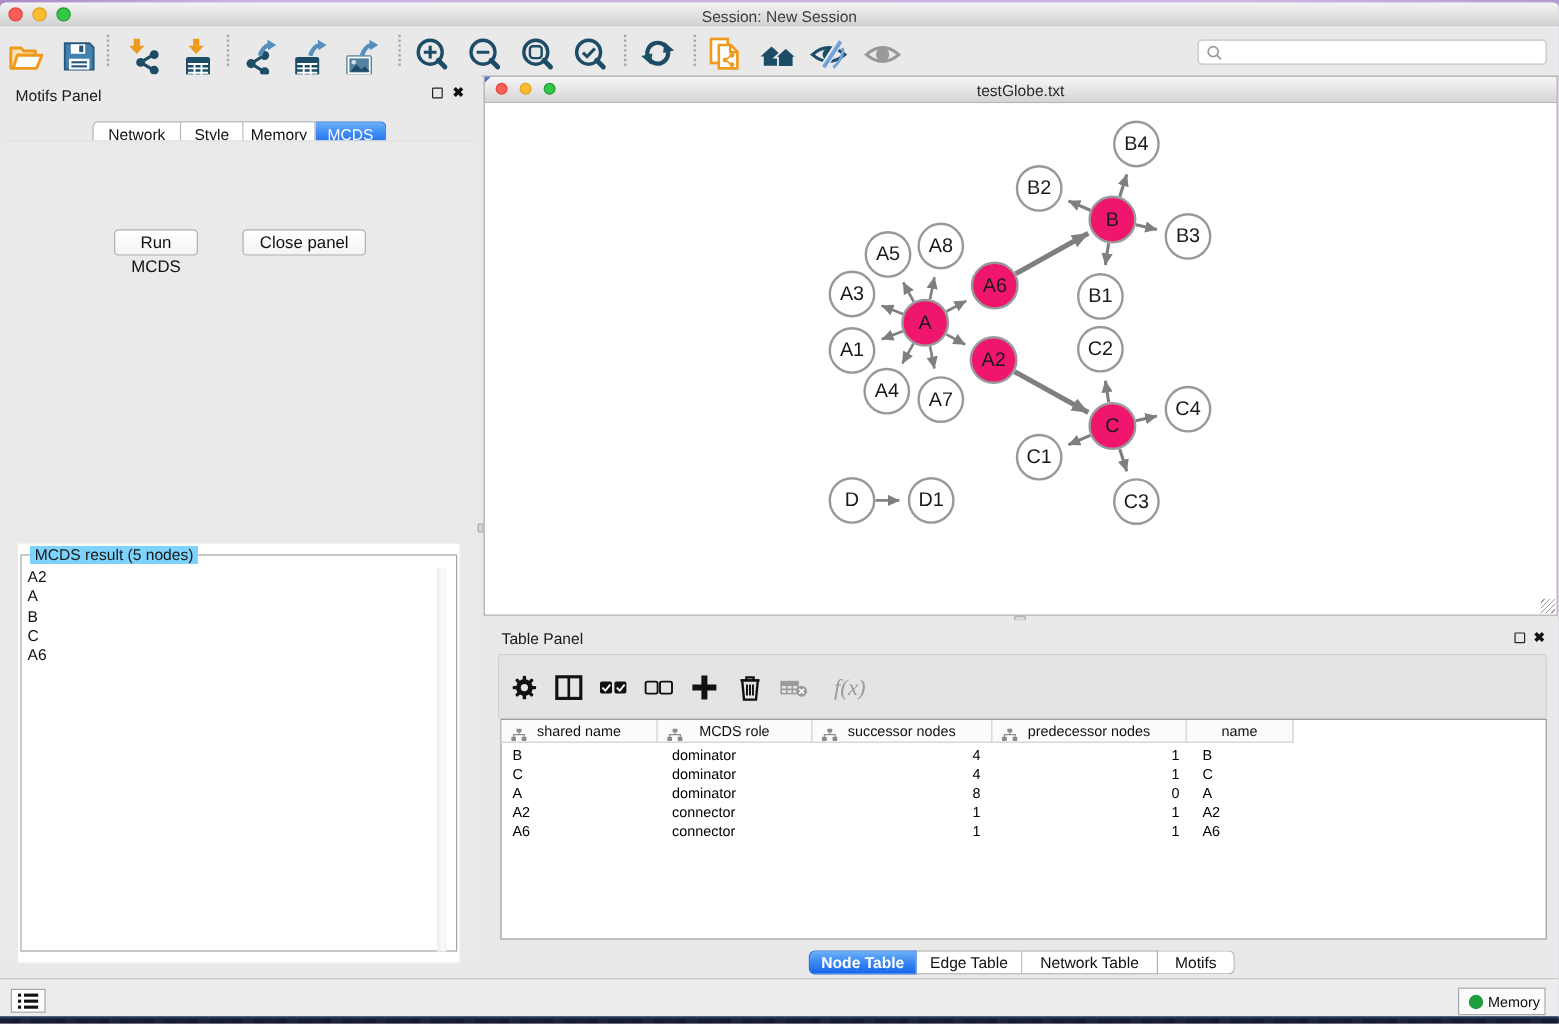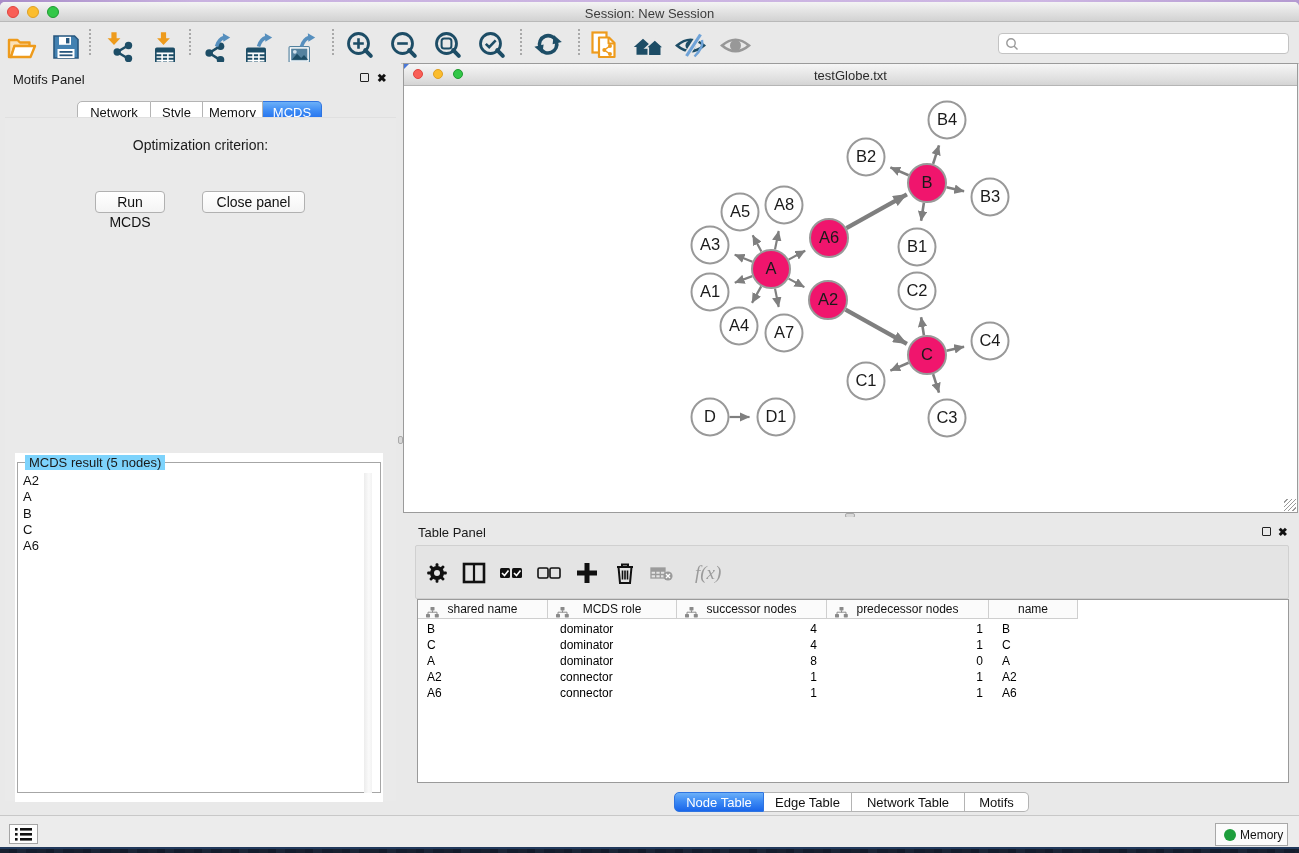--- a/index.html
+++ b/index.html
@@ -245,21 +245,20 @@
   <div class="title">Motifs Panel</div>
   <span class="winbtn-sq" style="left:360px;top:11px;"></span>
   <span class="winbtn-x" style="left:377px;top:11px;">✖</span>
   <div id="cptabs">
     <div class="tab first" style="width:74px;">Network</div>
     <div class="tab" style="width:52px;">Style</div>
     <div class="tab" style="width:60px;">Memory</div>
     <div class="tab last sel" style="width:59px;">MCDS</div>
   </div>
   <div id="cpbody">
-    <div id="optlabel">Optimization criterion:</div>
     <div class="cbtn" style="left:90px;top:73px;width:70px;">Run MCDS</div>
     <div class="cbtn" style="left:197px;top:73px;width:103px;">Close panel</div>
     <div id="fswrap">
     <div id="fieldset">
       <div class="legend">MCDS result (5 nodes)</div>
       <div class="sb"></div>
       <div class="items">A2<br>A<br>B<br>C<br>A6</div>
     </div>
     </div>
   </div>
@@ -465,21 +464,21 @@
       <div class="trow" style="left:259px;width:140px;top:69px;text-align:right;">1</div>
       <div class="trow" style="left:409px;width:156px;top:69px;text-align:right;">1</div>
       <div class="trow" style="left:584px;top:69px;">A2</div>
       <div class="trow" style="left:9px;top:85px;">A6</div>
       <div class="trow" style="left:142px;top:85px;">connector</div>
       <div class="trow" style="left:259px;width:140px;top:85px;text-align:right;">1</div>
       <div class="trow" style="left:409px;width:156px;top:85px;text-align:right;">1</div>
       <div class="trow" style="left:584px;top:85px;">A6</div>
   </div>
   <div id="ttabs">
-    <div class="tab first sel" style="width:90px;">Node Table</div>
+    <div class="tab first sel" style="width:90px;font-weight:bold;">Node Table</div>
     <div class="tab" style="width:88px;">Edge Table</div>
     <div class="tab" style="width:113px;">Network Table</div>
     <div class="tab last" style="width:64px;">Motifs</div>
   </div>
 </div>
 
 <div class="abs" id="statusbar">
   <div id="listbtn">
       <svg width="17" height="15" viewBox="0 0 17 15" style="position:absolute;left:5px;top:2px;">
         <g fill="#111">

